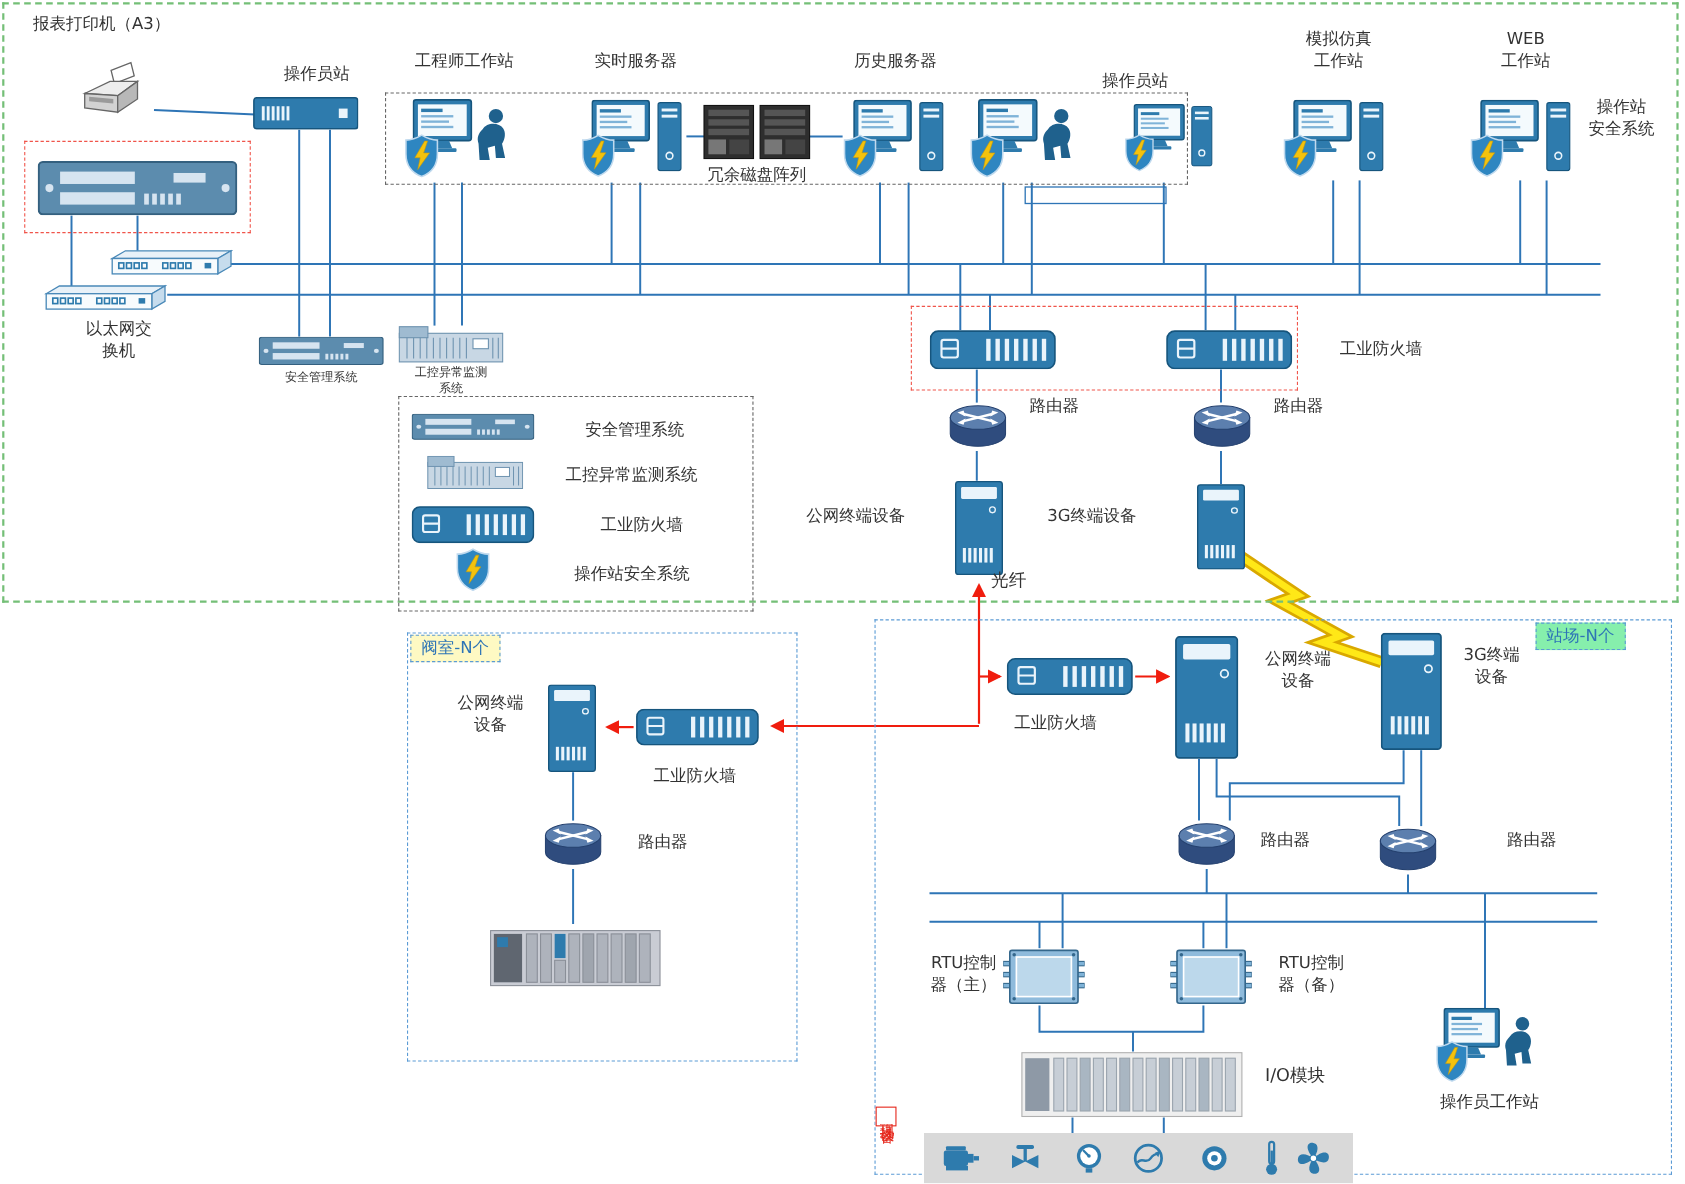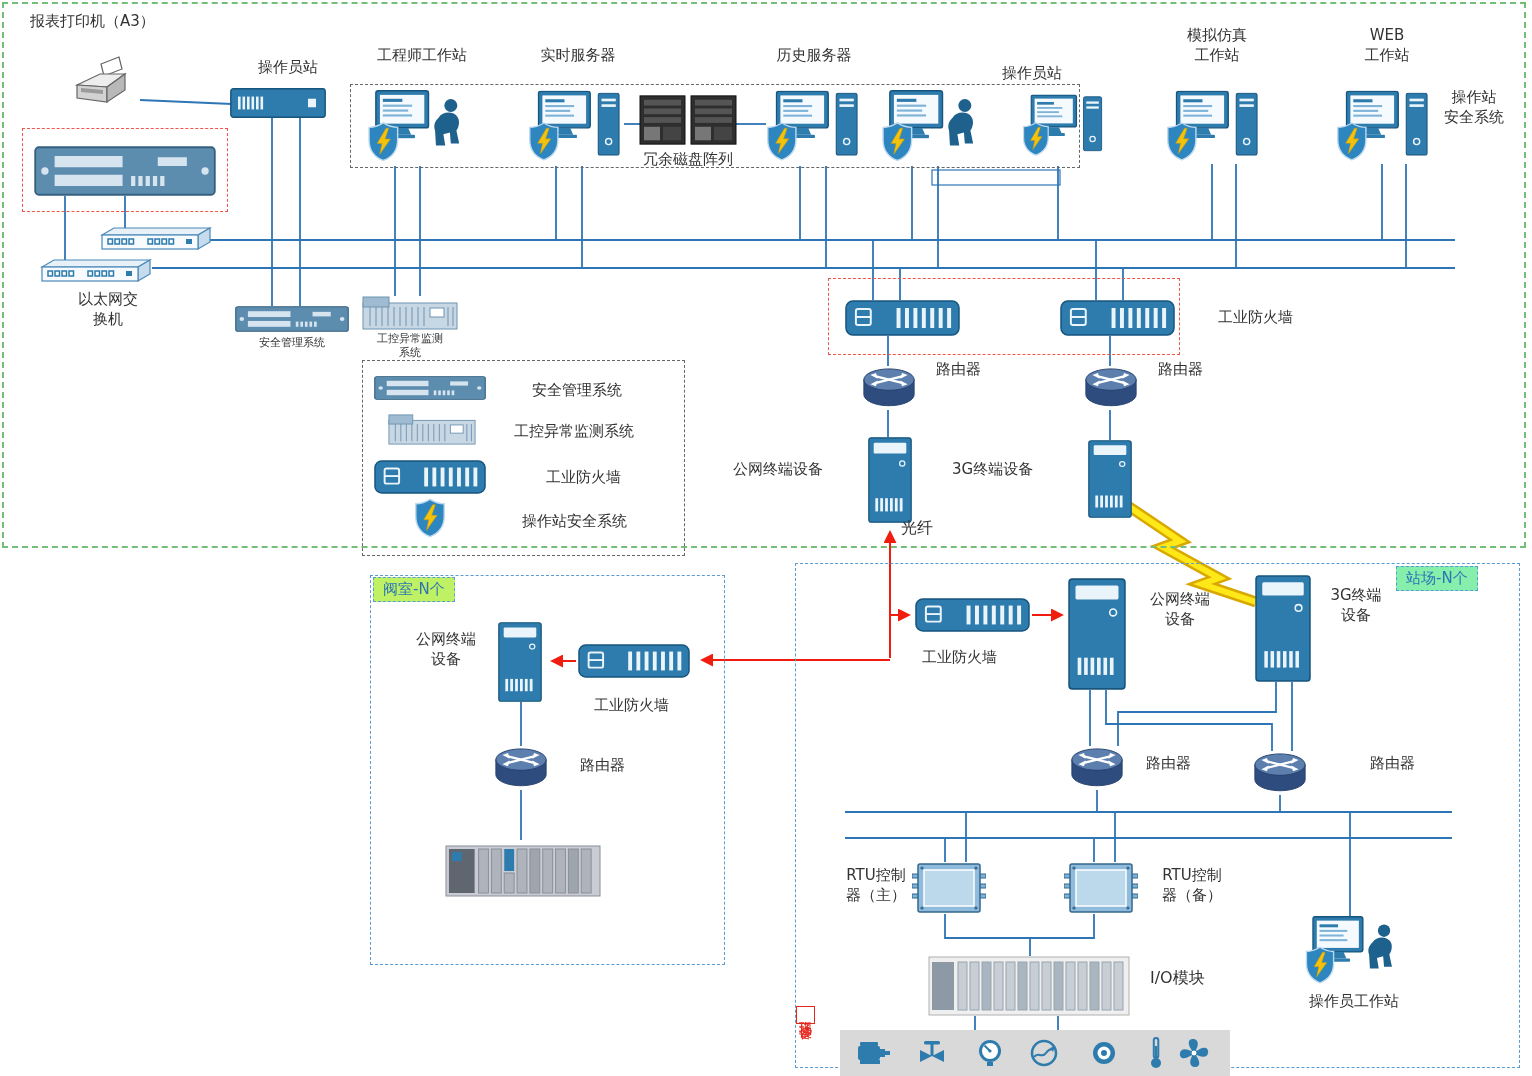--- a/index.html
+++ b/index.html
@@ -6,21 +6,21 @@
   body{font-family:"DejaVu Sans","Liberation Sans",sans-serif;background:#fff}
   .canvas{position:relative;width:1532px;height:1076px;background:#fff;overflow:hidden}
   svg.lines{position:absolute;left:0;top:0;z-index:0}
   .box{position:absolute;border:2px dashed;z-index:1}
   .node{position:absolute;z-index:2}
   .lbl{position:absolute;color:#333;font-size:15px;line-height:1.3;white-space:pre-line;z-index:3}
   .c{text-align:center}
   .s{font-size:11px}
   .f12{font-size:15px}
   .f14{font-size:16px}
-  .chip{position:absolute;z-index:4;font-size:15px;color:#2E75B6;border:1px dashed #5B9BD5;padding:2px 9px;background:#bef264;white-space:nowrap}
+  .chip{position:absolute;z-index:4;font-size:15px;color:#2E75B6;border:1px dashed #5B9BD5;padding:2px 9px;background:#fef9c3;white-space:nowrap}
   .chip-fill{background:#86efac}
   .fieldlbl{position:absolute;z-index:4;writing-mode:vertical-rl;text-orientation:upright;color:#E5261B;font-size:13px;letter-spacing:2px;border:1px solid #E5261B;padding:4px 2px;background:#fff;line-height:1}
   .bar{position:absolute;z-index:1;background:#D9D9D9}
 </style>
 </head>
 <body>
 
 <svg width="0" height="0" style="position:absolute" aria-hidden="true">
 <defs>
   <symbol id="i-shield" viewBox="0 0 36 44">

